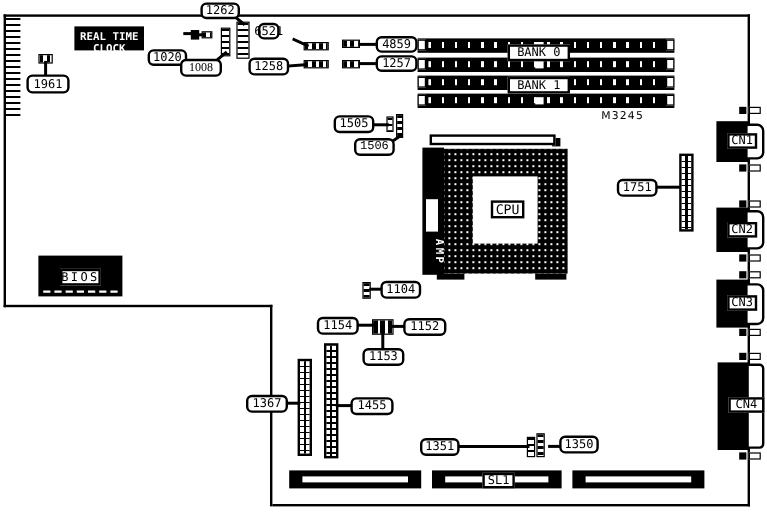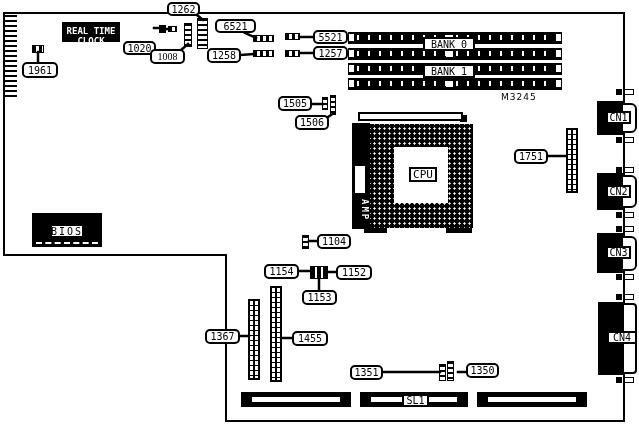--- a/index.html
+++ b/index.html
@@ -216,45 +216,45 @@
       <line x1="240" y1="336" x2="249" y2="336"></line>
       <line x1="292" y1="338" x2="281" y2="338"></line>
       <line x1="383" y1="372" x2="440" y2="372"></line>
       <line x1="458" y1="372" x2="467" y2="372"></line>
     </g>
   </svg>
 
   <div class="callout" style="left:167px;top:2px;width:33px;height:14px;">
       <span>1262</span>
     </div>
-  <div class="callout" style="left:215px;top:19px;width:41px;height:14px;">
+  <div class="callout" style="left:215px;top:19px;width:18px;height:14px;">
       <span>6521</span>
     </div>
   <div class="callout" style="left:123px;top:21px;width:33px;height:14px;margin-top:20px;">
       <span>1020</span>
     </div>
   <div class="callout" style="left:150px;top:49px;width:35px;height:15px;font-family:Liberation Serif, serif;">
       <span>1008</span>
     </div>
   <div class="callout" style="left:207px;top:48px;width:34px;height:15px;">
       <span>1258</span>
     </div>
   <div class="callout" style="left:313px;top:30px;width:35px;height:14px;">
-      <span>5521</span>
+      <span>4859</span>
     </div>
   <div class="callout" style="left:313px;top:46px;width:35px;height:14px;">
       <span>1257</span>
     </div>
   <div class="callout" style="left:22px;top:62px;width:36px;height:16px;">
       <span>1961</span>
     </div>
   <div class="callout" style="left:278px;top:96px;width:34px;height:15px;">
       <span>1505</span>
     </div>
-  <div class="callout" style="left:295px;top:115px;width:34px;height:15px;">
+  <div class="callout" style="left:295px;top:115px;width:34px;height:15px;font-family:Liberation Mono, monospace;">
       <span>1506</span>
     </div>
   <div class="callout" style="left:514px;top:149px;width:34px;height:15px;">
       <span>1751</span>
     </div>
   <div class="callout" style="left:317px;top:234px;width:34px;height:15px;">
       <span>1104</span>
     </div>
   <div class="callout" style="left:264px;top:264px;width:35px;height:15px;">
       <span>1154</span>

